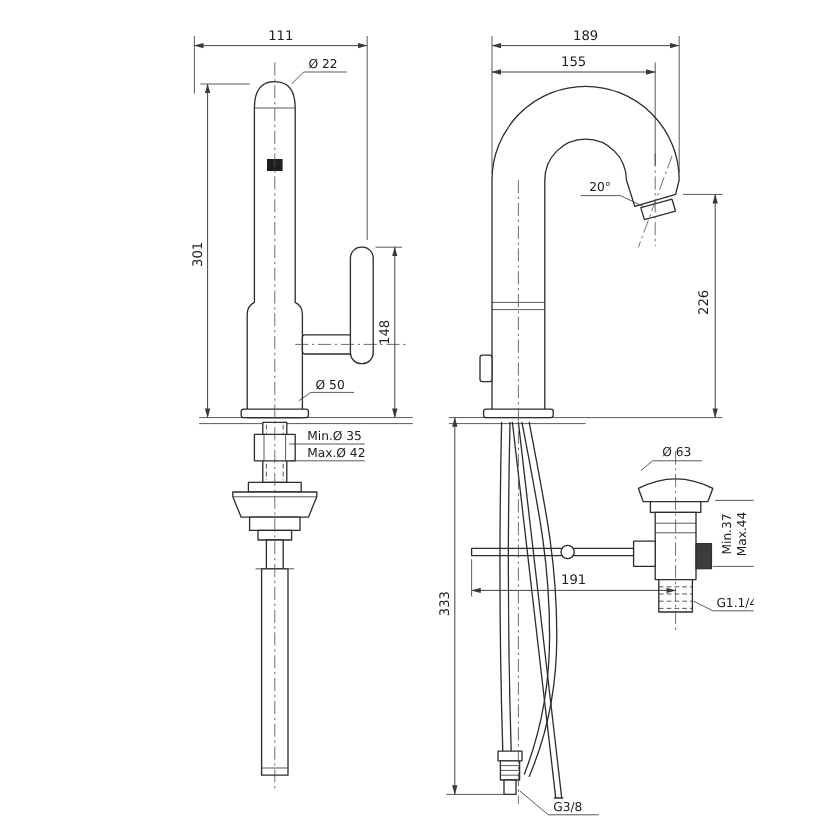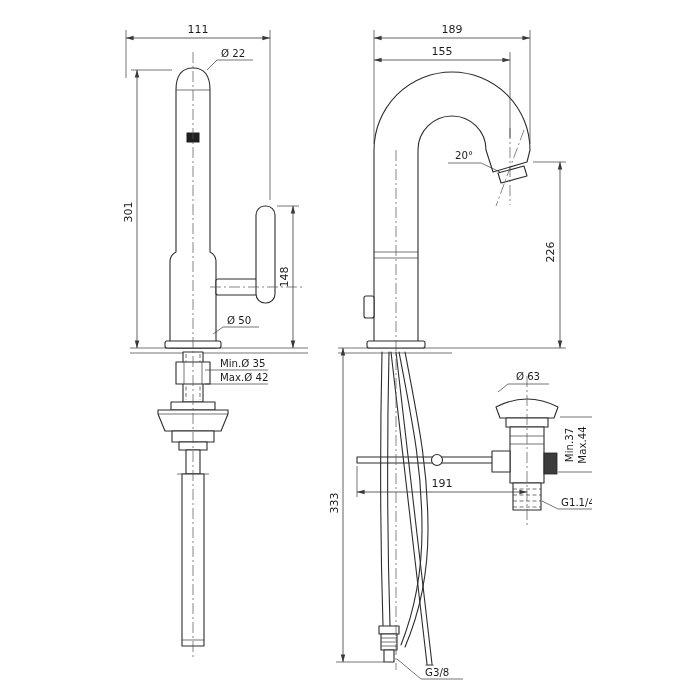--- a/index.html
+++ b/index.html
@@ -1,18 +1,18 @@
 <!DOCTYPE html>
 <html><head>
 <meta charset="utf-8">
 <style>
   html,body { margin:0; padding:0; background:#fff; }
   .stage {
     position:relative; width:592px; height:700px; background:#ffffff;
-    font-family:"Liberation Sans", sans-serif; overflow:hidden;
+    font-family:"Liberation Sans", sans-serif; overflow:hidden;margin-left:36px;
   }
   svg { position:absolute; left:0; top:0; }
   svg text {
     font-family:"DejaVu Sans", "Liberation Sans", sans-serif;
     font-size:11px; fill:#1c1c1c;
   }
   svg text.sm { font-size:10.2px; }
   .ol   { fill:none; stroke:#2d2d2d; stroke-width:1.1; stroke-linejoin:round; stroke-linecap:round; }
   .fw   { fill:#ffffff; stroke:#2d2d2d; stroke-width:1.1; stroke-linejoin:round; }
   .thin { fill:none; stroke:#3a3a3a; stroke-width:0.7; }

